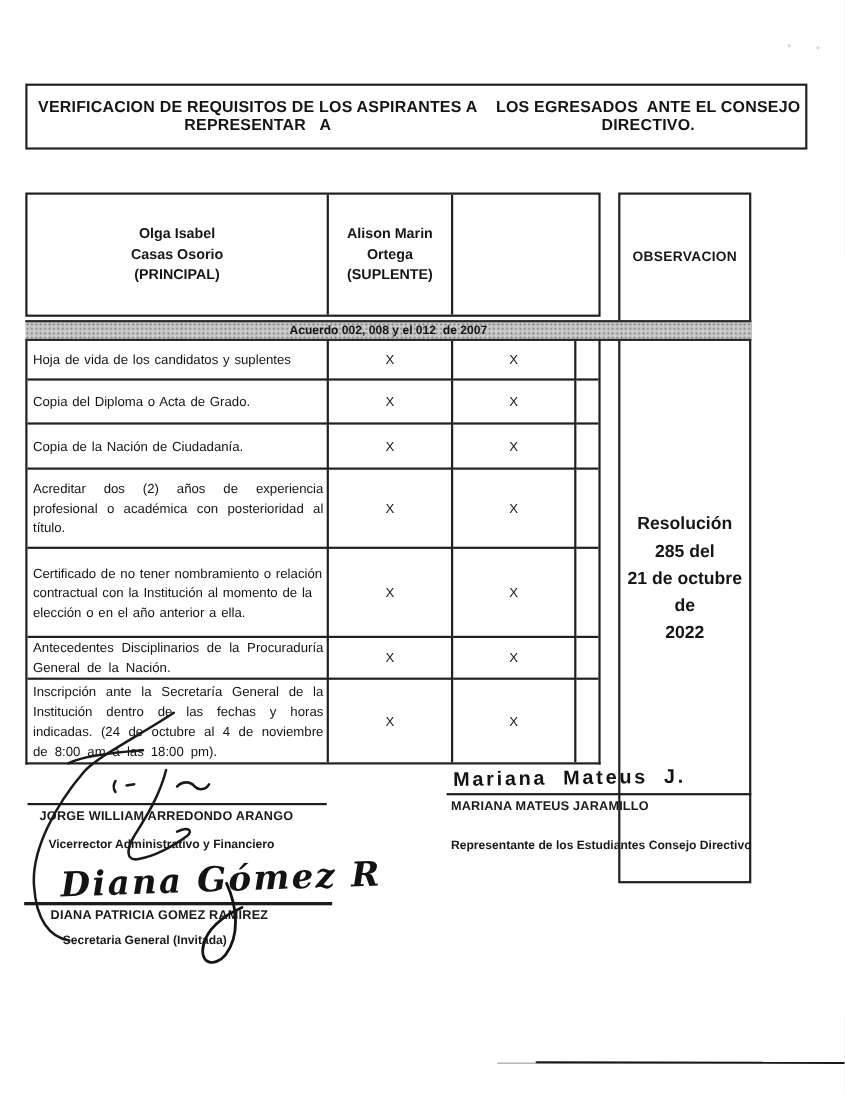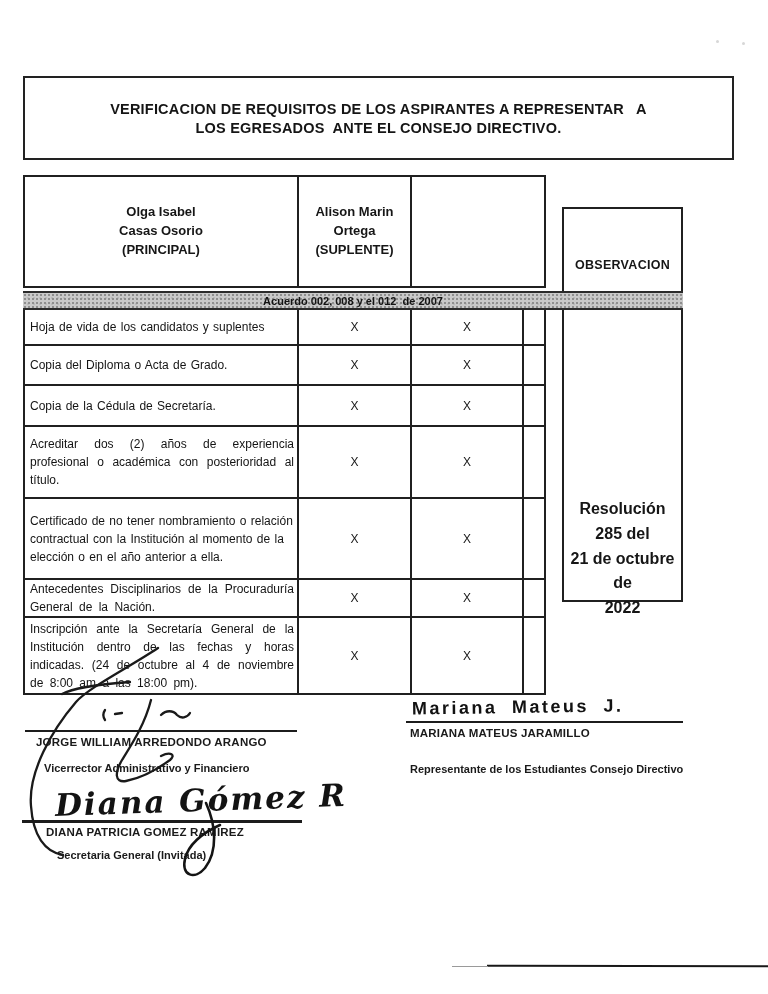--- a/index.html
+++ b/index.html
@@ -3,23 +3,23 @@
 <meta charset="utf-8">
 <style>
   html,body{margin:0;padding:0;background:#e9e9e9;}
   #page{
     position:relative;width:768px;height:994px;background:#ffffff;
     font-family:"Liberation Sans",sans-serif;color:#1a1a1a;overflow:hidden;
     margin:0 auto;
   }
   
   .title-box{
-    position:absolute;left:23px;top:76px;width:711px;height:84px;
+    position:absolute;left:23px;top:76px;width:711px;height:60px;
     border:2px solid #222;box-sizing:border-box;
-    display:flex;flex-direction:column;justify-content:center;align-items:center;gap:3px;
+    display:flex;flex-direction:row;justify-content:center;align-items:center;gap:3px;
   }
   .title-line{font-weight:bold;font-size:14.5px;letter-spacing:.2px;white-space:pre-wrap;text-align:center;color:#151515;}
   
   .thead{
     position:absolute;left:23px;top:175px;width:523px;height:113px;
     border:2px solid #202020;box-sizing:border-box;
     display:grid;grid-template-columns:274px 113px 112px 1fr;
   }
   .thead .hcell{border-right:2px solid #202020;display:flex;align-items:center;justify-content:center;
     text-align:center;font-weight:bold;color:#161616;}
@@ -46,22 +46,22 @@
   .rcell{border-right:2px solid #202020;border-bottom:2px solid #202020;box-sizing:border-box;
     display:flex;align-items:center;padding:2px 3px 2px 5px;}
   .rcell .rtext{width:100%;font-size:12px;line-height:1.5;color:#141414;}
   .rtext.just{text-align:justify;word-spacing:3px;}
   .rtext.left{text-align:left;word-spacing:1px;}
   .xcell{border-right:2px solid #202020;border-bottom:2px solid #202020;box-sizing:border-box;
     display:flex;align-items:center;justify-content:center;font-size:12px;color:#181818;}
   .endcell{border-bottom:2px solid #202020;box-sizing:border-box;}
   .row-last{border-bottom:none !important;}
   
-  .obs-box{position:absolute;left:562px;top:175px;width:121px;height:395px;
-    border:2px solid #202020;box-sizing:border-box;z-index:1;margin-top:32px;}
+  .obs-box{position:absolute;left:562px;top:175px;width:121px;height:628px;
+    border:2px solid #202020;box-sizing:border-box;z-index:1;}
   .obs-label{height:111px;display:flex;align-items:center;justify-content:center;
     font-weight:bold;font-size:12.5px;letter-spacing:.3px;color:#161616;}
   .obs-note{position:absolute;left:0;right:0;top:288px;text-align:center;font-weight:bold;
     font-size:16px;line-height:1.55;white-space:pre-line;color:#161616;}
   
   .sig-line{position:absolute;background:#1c1c1c;}
   .sig-name{position:absolute;font-weight:bold;font-size:11.5px;letter-spacing:.2px;color:#1a1a1a;white-space:nowrap;}
   .sig-role{position:absolute;font-weight:bold;font-size:11px;color:#1a1a1a;white-space:nowrap;}
   .hand-print{position:absolute;font-size:18px;letter-spacing:2.5px;word-spacing:7px;font-weight:600;
     color:#121212;transform:rotate(-.8deg);white-space:nowrap;}
@@ -107,21 +107,21 @@
     <div class="endcell"></div>
 
     <div class="rcell">
         <div class="rtext left">Copia del Diploma o Acta de Grado.</div>
       </div>
     <div class="xcell">X</div>
     <div class="xcell">X</div>
     <div class="endcell"></div>
 
     <div class="rcell">
-        <div class="rtext left">Copia de la Cédula de Secretaría.</div>
+        <div class="rtext left">Copia de la Nación de Ciudadanía.</div>
       </div>
     <div class="xcell">X</div>
     <div class="xcell">X</div>
     <div class="endcell"></div>
 
     <div class="rcell">
         <div class="rtext just">Acreditar dos (2) años de experiencia profesional o académica con posterioridad al título.</div>
       </div>
     <div class="xcell">X</div>
     <div class="xcell">X</div>

